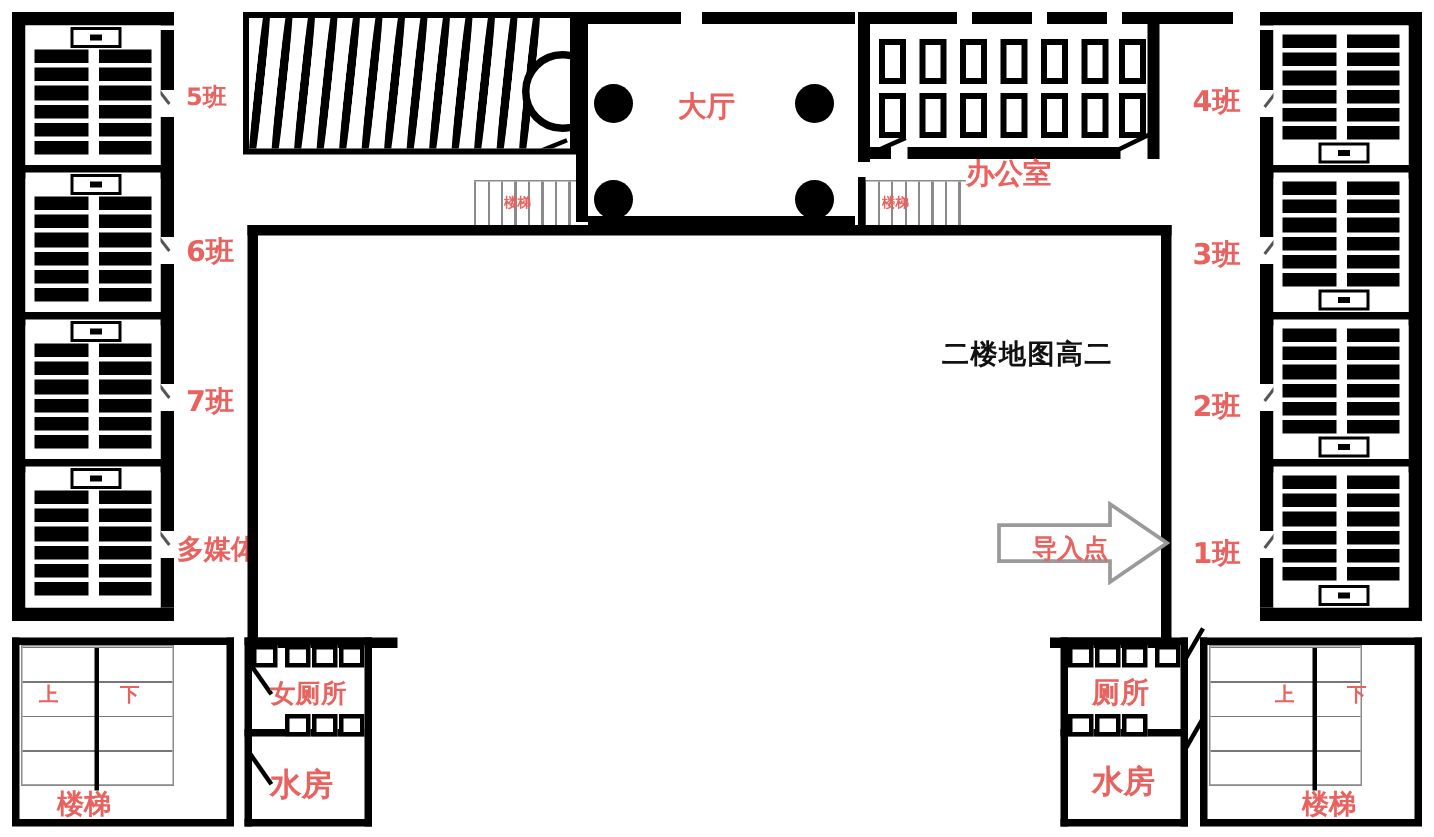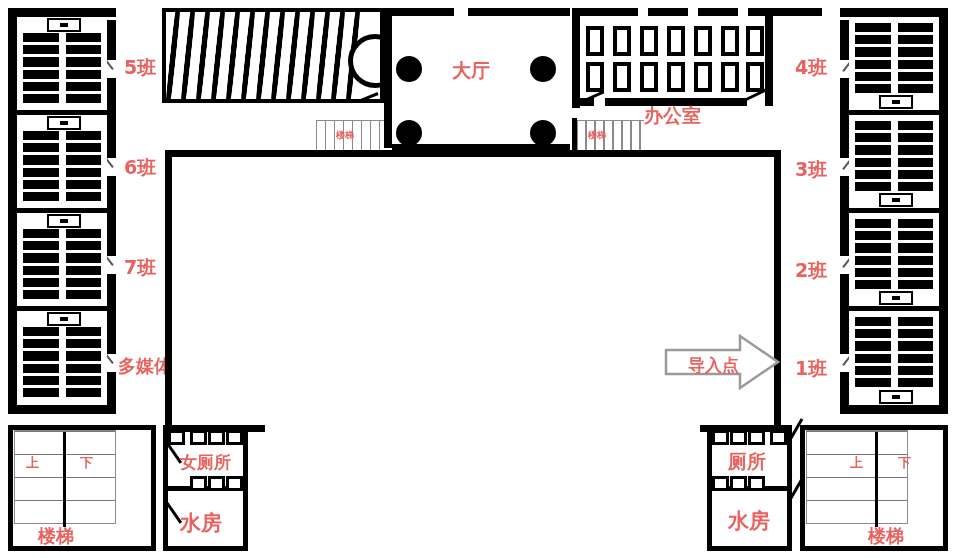--- a/index.html
+++ b/index.html
@@ -92,21 +92,21 @@
       <div class="desk"></div>
         <div class="desk"></div>
       <div class="desk"></div>
         <div class="desk"></div>
       <div class="desk"></div>
         <div class="desk"></div>
       <div class="desk"></div>
         <div class="desk"></div>
     </div>
   </div>
-  <div class="lbl" style="left:124px;top:55px;font-size:19px;">5班</div>
+  <div class="lbl" style="left:124px;top:55px;font-size:16px;">5班</div>
 
   <div class="room" style="left:17px;top:115px;width:90px;height:93px;">
     <div class="podium" style="left:30px;top:1px;width:30px;height:10px;"></div>
     <div class="deskgrid" style="left:6px;top:16px;width:78px;height:70px;">
       <div class="desk"></div>
         <div class="desk"></div>
       <div class="desk"></div>
         <div class="desk"></div>
       <div class="desk"></div>
         <div class="desk"></div>
@@ -327,20 +327,21 @@
     <div class="podium" style="left:30px;bottom:1px;width:30px;height:10px;"></div>
   </div>
   <div class="lbl" style="left:795px;top:356px;font-size:19px;">1班</div>
 
   <div class="wall" style="left:165px;top:150px;width:616px;height:7px;"></div>
   <div class="wall" style="left:165px;top:150px;width:7px;height:282px;"></div>
   <div class="wall" style="left:774px;top:150px;width:7px;height:282px;"></div>
   <div class="wall" style="left:165px;top:425px;width:100px;height:7px;"></div>
   <div class="wall" style="left:700px;top:425px;width:81px;height:7px;"></div>
 
+  <div class="lbl-blk" style="left:628px;top:224px;font-size:18px;letter-spacing:1px;">二楼地图高二</div>
 
   <div class="arrow" style="left:664px;top:334px;">
     <svg width="116" height="56" viewBox="0 0 116 56">
       <polygon points="2,16 76,16 76,2 114,28 76,54 76,40 2,40" fill="#ffffff" stroke="#9a9a9a" stroke-width="2.5"></polygon>
     </svg>
   </div>
   <div class="lbl" style="left:688px;top:354px;font-size:17px;">导入点</div>
 
   <div class="wall" style="left:8px;top:425px;width:148px;height:5px;"></div>
   <div class="wall" style="left:8px;top:425px;width:5px;height:125px;"></div>

